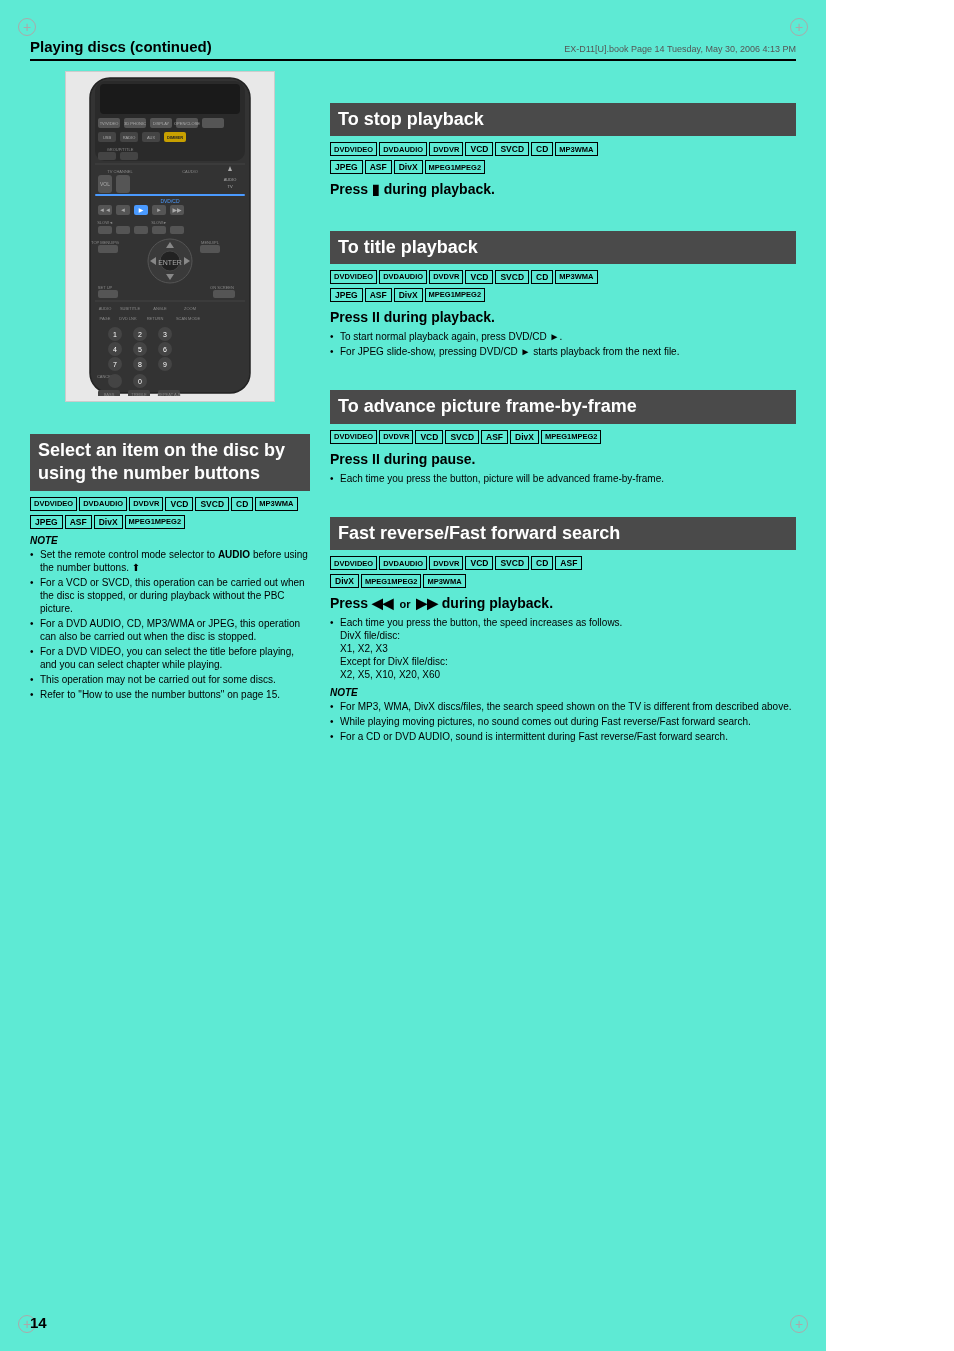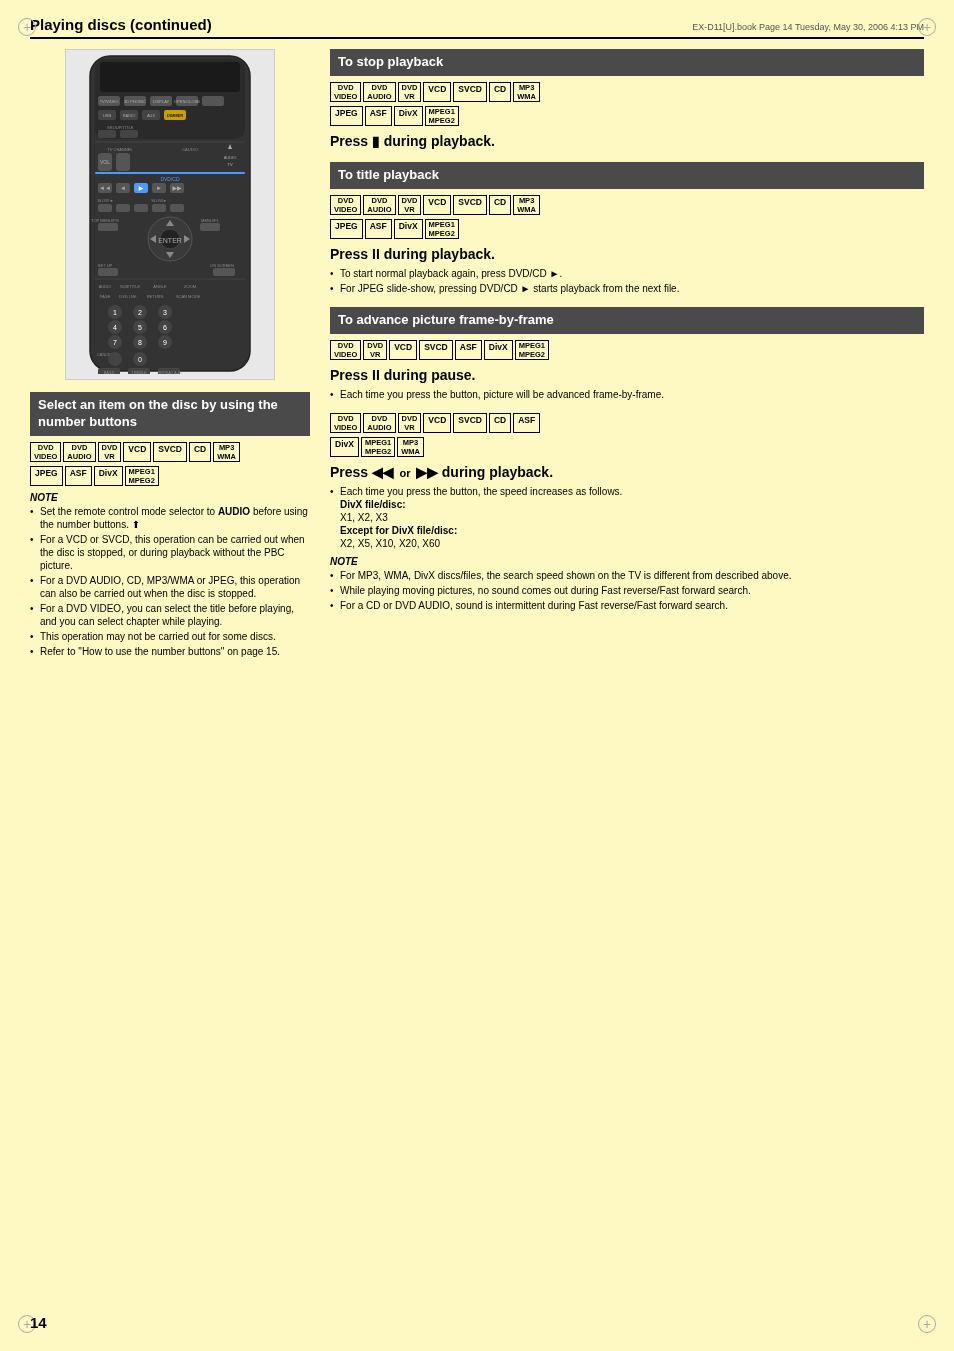--- a/index.html
+++ b/index.html
@@ -6,25 +6,25 @@
     body {
       width: 954px;
       min-height: 1351px;
       background: #fff;
       font-family: Arial, Helvetica, sans-serif;
       font-size: 11px;
       color: #000;
       position: relative;
     }
     .page {
-      width: 954px;
+      width: 826px;
       min-height: 1351px;
-      padding: 16px 30px 30px 30px;
+      padding: 38px 30px 30px 30px;
       position: relative;
-      background: #fef9c3;
+      background: #5eead4;
     }
     
     .corner {
       position: absolute;
       width: 18px;
       height: 18px;
       border: 1.5px solid #aaa;
       border-radius: 50%;
     }
     .corner.tl { top: 18px; left: 18px; }
@@ -70,24 +70,25 @@
     }
     .right-col {
       flex: 1;
     }
 
     
     .section-box {
       background: #4a4a4a;
       color: #fff;
       padding: 5px 8px;
-      font-size: 13px;
+      font-size: 18px;
       font-weight: bold;
       margin-bottom: 6px;
       line-height: 1.3;
+      margin-top: 32px;
     }
 
     
     .badge-row {
       display: flex;
       flex-wrap: wrap;
       gap: 2px;
       margin-bottom: 4px;
     }
     .badge-single {
@@ -144,21 +145,21 @@
     .sub-note::before {
       content: '•';
       position: absolute;
       left: 0;
     }
 
     
     .rsection {
       margin-bottom: 12px;
     }
-    .speed-label { font-weight: bold; text-align: center; }
+    .speed-label { font-weight: normal; text-align: center; }
 
     
     .page-num {
       position: absolute;
       bottom: 20px;
       left: 30px;
       font-size: 15px;
       font-weight: bold;
     }
 
@@ -180,21 +181,21 @@
     }
 
     
     .sbadge {
       border: 1.5px solid #000;
       padding: 0 3px;
       font-size: 7.5px;
       font-weight: bold;
       line-height: 1.2;
       display: inline-flex;
-      flex-direction: column;
+      flex-direction: row;
       align-items: center;
       justify-content: center;
     }
     .sbadge span { display: block; text-align: center; }
 
   </style>
 </head>
 <body>
 
 <div class="page">
@@ -487,20 +488,21 @@
               <span>MPEG2</span>
             </span>
         </div>
         <div class="instruction">Press II during pause.</div>
         <ul class="note-list">
           <li>Each time you press the button, picture will be advanced frame-by-frame.</li>
         </ul>
       </div>
 
       <div class="rsection">
+        <div class="section-box">Fast reverse/Fast forward search</div>
         <div class="badge-row">
           <span class="sbadge">
               <span>DVD</span>
               <span>VIDEO</span>
             </span>
           <span class="sbadge">
               <span>DVD</span>
               <span>AUDIO</span>
             </span>
           <span class="sbadge">

